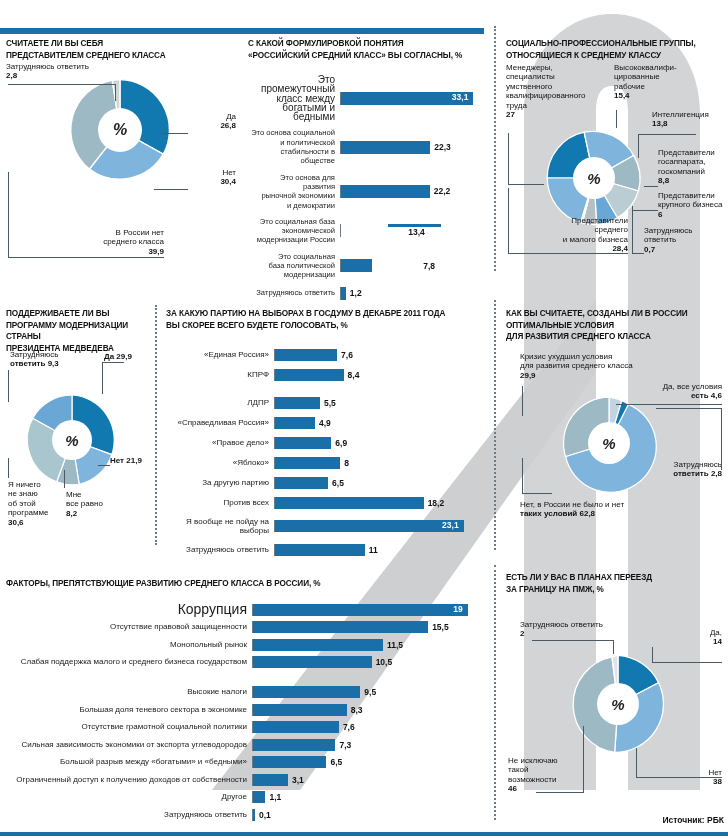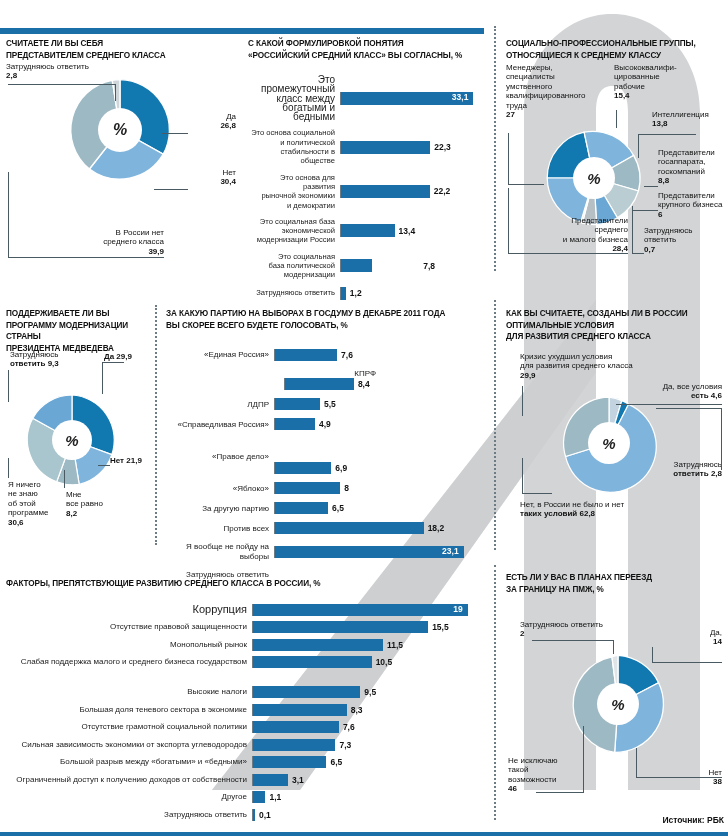--- a/index.html
+++ b/index.html
@@ -165,21 +165,21 @@
           <div class="bar-fill" style="width: 88.8px; height: 13px; background: rgb(27, 111, 168); position: relative;"></div>
           <span class="bar-val">22,2</span>
         </div>
       </div>
       <div class="bar-row" style="margin-bottom: 7px; min-height: 13px;">
         <div class="bar-label" style="width: 92px; font-size: 7.6px;">
           <div>Это социальная база</div>
           <div>экономической</div>
           <div>модернизации России</div>
         </div>
-        <div class="bar-track" style="height: 13px;">
+        <div class="bar-track" style="height: 13px; flex-direction: column;">
           <div class="bar-fill" style="width: 53.6px; height: 13px; background: rgb(27, 111, 168); position: relative;"></div>
           <span class="bar-val">13,4</span>
         </div>
       </div>
       <div class="bar-row" style="margin-bottom: 7px; min-height: 13px;">
         <div class="bar-label" style="width: 92px; font-size: 7.6px;">
           <div>Это социальная</div>
           <div>база политической</div>
           <div>модернизации</div>
         </div>
@@ -346,21 +346,21 @@
   <div class="bars" id="bars-duma_vote" style="margin-top:18px;">
       <div class="bar-row" style="margin-bottom: 8px; min-height: 12px;">
         <div class="bar-label" style="width: 108px; font-size: 8px;">
           <div>«Единая Россия»</div>
         </div>
         <div class="bar-track" style="height: 12px;">
           <div class="bar-fill" style="width: 62.0667px; height: 12px; background: rgb(27, 111, 168); position: relative;"></div>
           <span class="bar-val">7,6</span>
         </div>
       </div>
-      <div class="bar-row" style="margin-bottom: 8px; min-height: 12px; flex-direction: column;">
+      <div class="bar-row" style="margin-bottom: 16px; min-height: 12px;">
         <div class="bar-label" style="width: 108px; font-size: 8px;">
           <div>КПРФ</div>
         </div>
         <div class="bar-track" style="height: 12px;">
           <div class="bar-fill" style="width: 68.6px; height: 12px; background: rgb(27, 111, 168); position: relative;"></div>
           <span class="bar-val">8,4</span>
         </div>
       </div>
       <div class="bar-row" style="margin-bottom: 8px; min-height: 12px;">
         <div class="bar-label" style="width: 108px; font-size: 8px;">
@@ -377,21 +377,21 @@
         </div>
         <div class="bar-track" style="height: 12px;">
           <div class="bar-fill" style="width: 40.0167px; height: 12px; background: rgb(27, 111, 168); position: relative;"></div>
           <span class="bar-val">4,9</span>
         </div>
       </div>
       <div class="bar-row" style="margin-bottom: 8px; min-height: 12px;">
         <div class="bar-label" style="width: 108px; font-size: 8px;">
           <div>«Правое дело»</div>
         </div>
-        <div class="bar-track" style="height: 12px; margin-top: 24px;">
+        <div class="bar-track" style="height: 12px;">
           <div class="bar-fill" style="width: 56.35px; height: 12px; background: rgb(27, 111, 168); position: relative;"></div>
           <span class="bar-val">6,9</span>
         </div>
       </div>
       <div class="bar-row" style="margin-bottom: 8px; min-height: 12px;">
         <div class="bar-label" style="width: 108px; font-size: 8px;">
           <div>«Яблоко»</div>
         </div>
         <div class="bar-track" style="height: 12px;">
           <div class="bar-fill" style="width: 65.3333px; height: 12px; background: rgb(27, 111, 168); position: relative;"></div>
@@ -422,20 +422,24 @@
         </div>
         <div class="bar-track" style="height: 12px;">
           <div class="bar-fill" style="width: 188.65px; height: 12px; background: rgb(27, 111, 168); position: relative;">
             <span class="bar-val inside">23,1</span>
           </div>
         </div>
       </div>
       <div class="bar-row" style="margin-bottom: 8px; min-height: 12px;">
         <div class="bar-label" style="width: 108px; font-size: 8px;">
           <div>Затрудняюсь ответить</div>
+        </div>
+        <div class="bar-track" style="height: 12px;">
+          <div class="bar-fill" style="width: 89.8333px; height: 12px; background: rgb(27, 111, 168); position: relative;"></div>
+          <span class="bar-val">11</span>
         </div>
       </div>
     </div>
 </section>
 
 <section class="panel" style="left:506px; top:308px; width:222px; height:245px;">
   <div class="ptitle">
     <div>КАК ВЫ СЧИТАЕТЕ, СОЗДАНЫ ЛИ В РОССИИ</div>
     <div>ОПТИМАЛЬНЫЕ УСЛОВИЯ</div>
     <div>ДЛЯ РАЗВИТИЯ СРЕДНЕГО КЛАССА</div>
@@ -480,21 +484,21 @@
     <div>Нет, в России не было и нет</div>
     <div style="font-weight:bold;">таких условий 62,8</div>
   </div>
   <div class="leader" style="left:16px; top:150px; width:30px; height:36px; border-left:1px solid #4a5a63; border-bottom:1px solid #4a5a63;"></div>
 </section>
 
 <section class="panel" style="left:6px; top:578px; width:482px; height:240px;">
   <div class="ptitle">ФАКТОРЫ, ПРЕПЯТСТВУЮЩИЕ РАЗВИТИЮ СРЕДНЕГО КЛАССА В РОССИИ, %</div>
   <div class="bars" id="bars-factors" style="margin-top:14px;">
       <div class="bar-row" style="margin-bottom: 5.5px; min-height: 12px;">
-        <div class="bar-label" style="width: 246px; font-size: 11px;">
+        <div class="bar-label" style="width: 246px; font-size: 14px;">
           <div>Коррупция</div>
         </div>
         <div class="bar-track" style="height: 12px;">
           <div class="bar-fill" style="width: 214.7px; height: 12px; background: rgb(27, 111, 168); position: relative;">
             <span class="bar-val inside">19</span>
           </div>
         </div>
       </div>
       <div class="bar-row" style="margin-bottom: 5.5px; min-height: 12px;">
         <div class="bar-label" style="width: 246px; font-size: 8px;">

